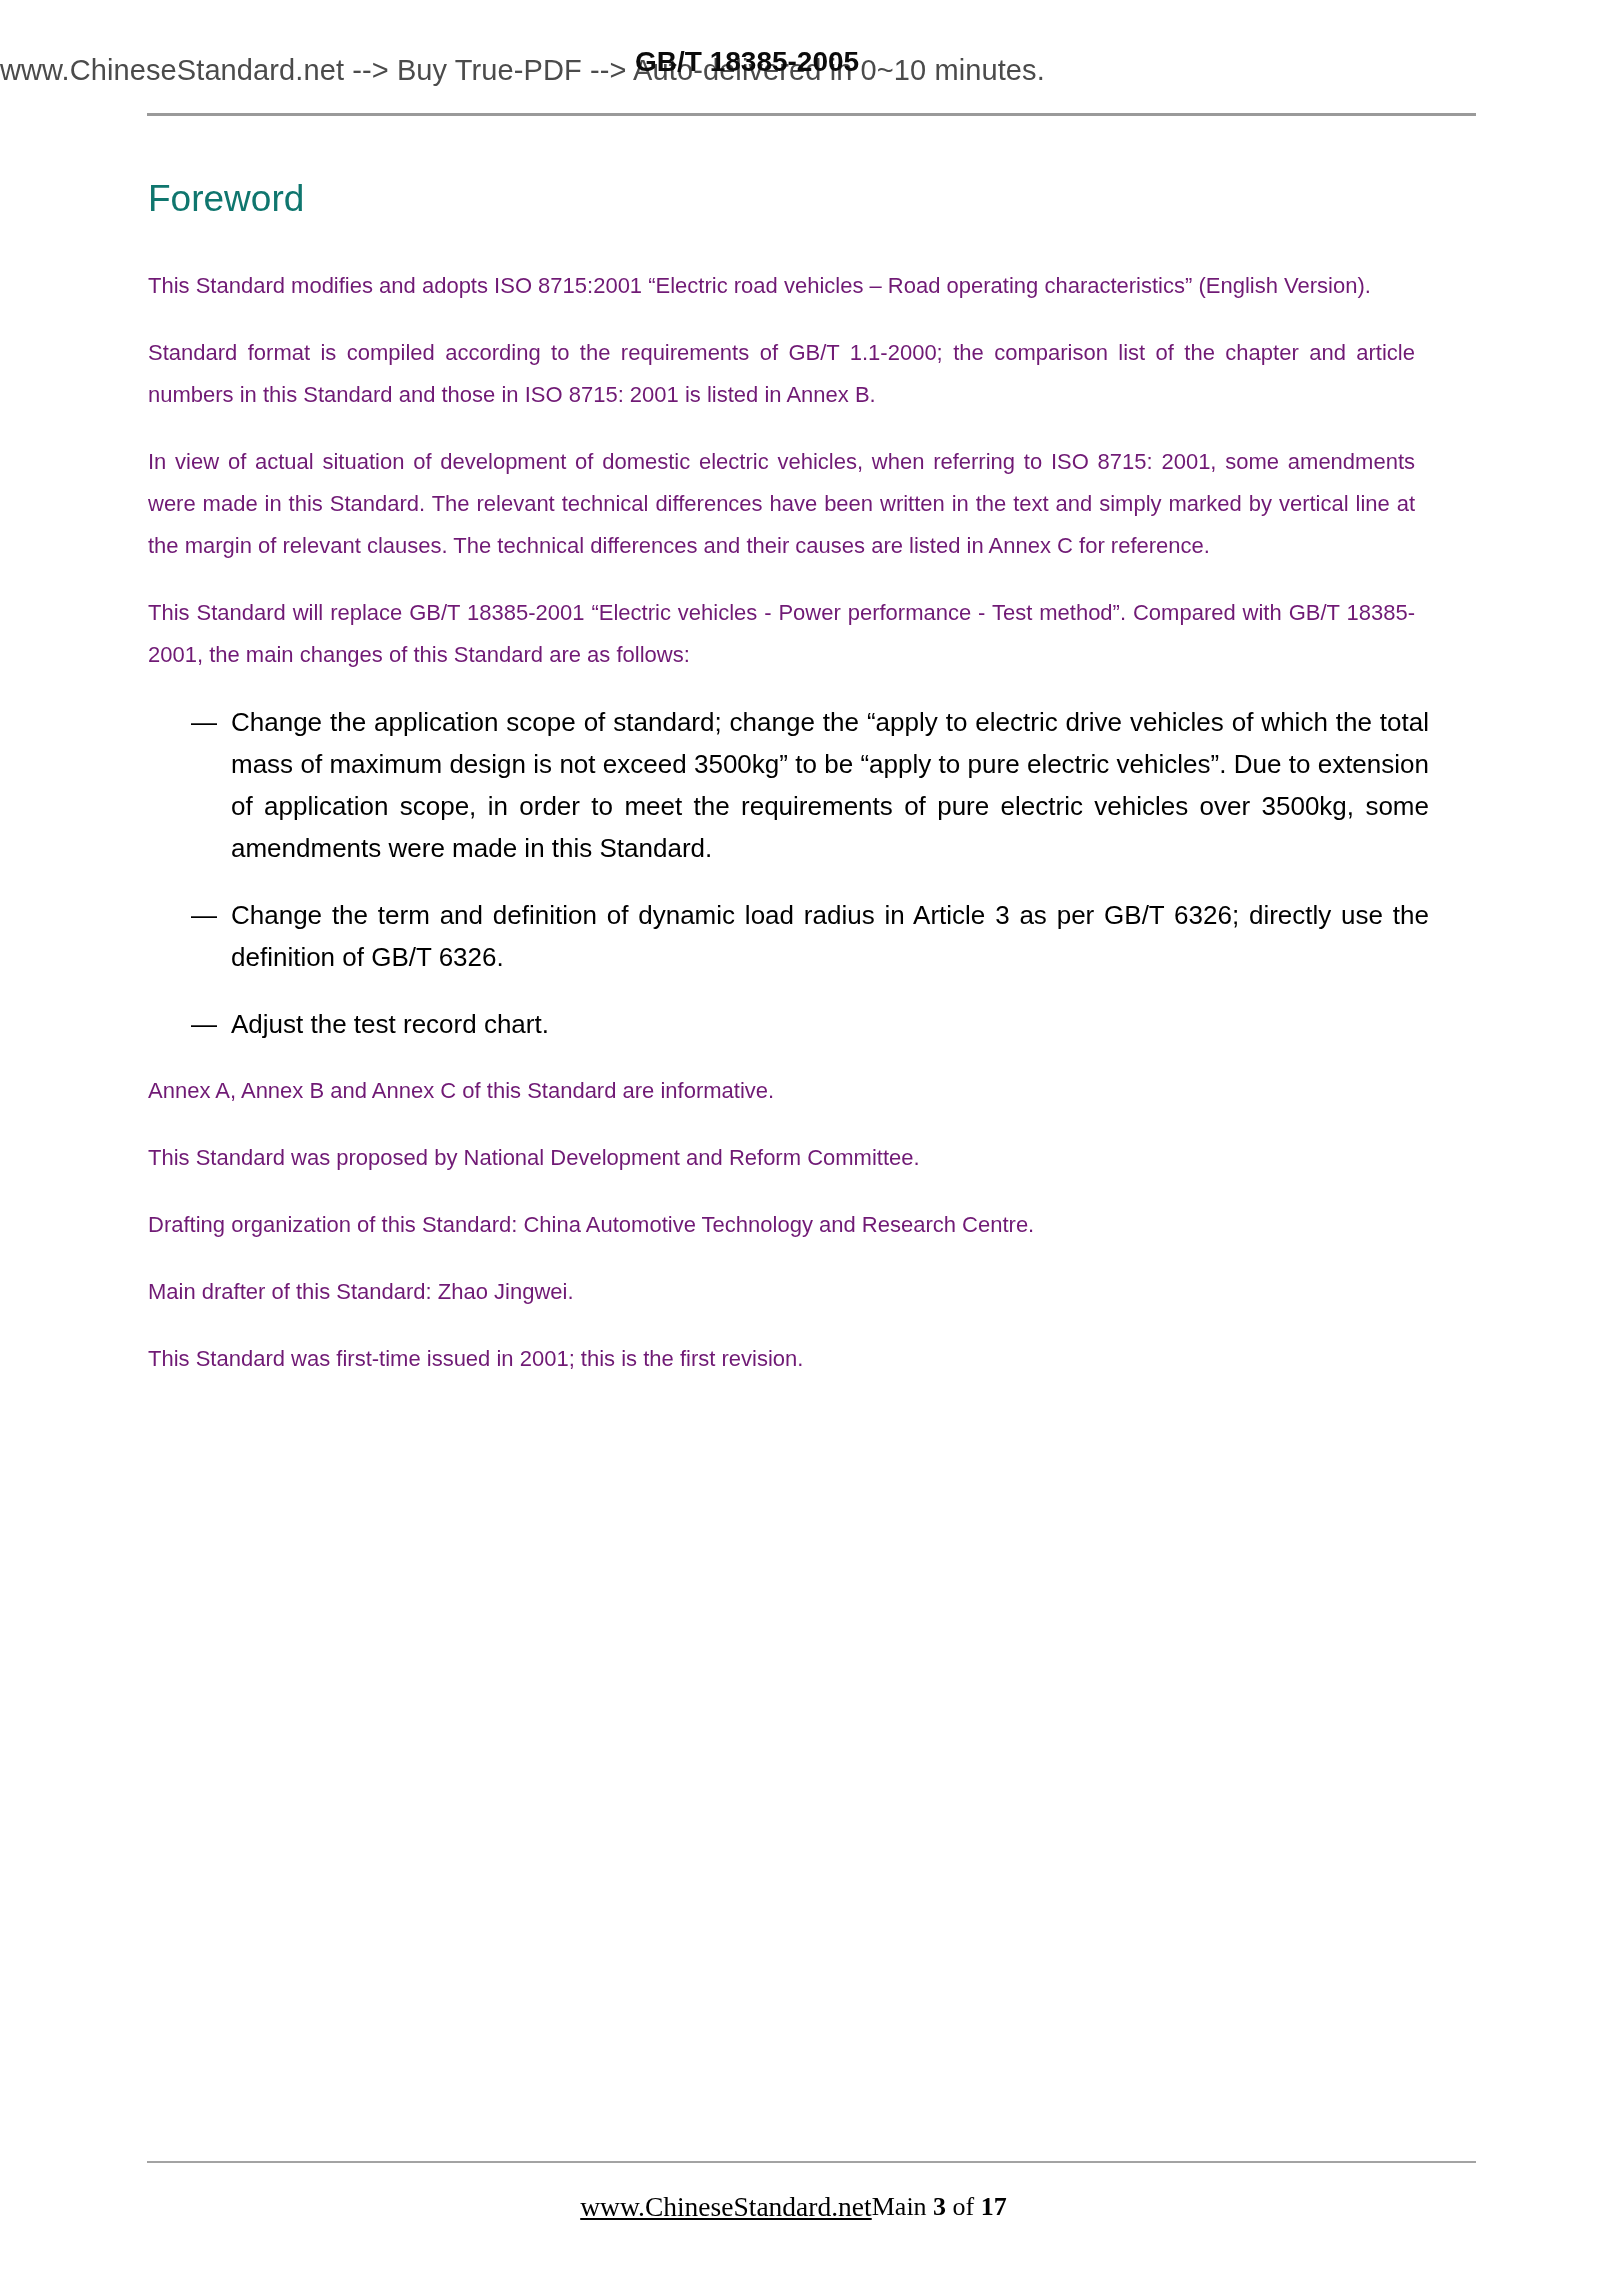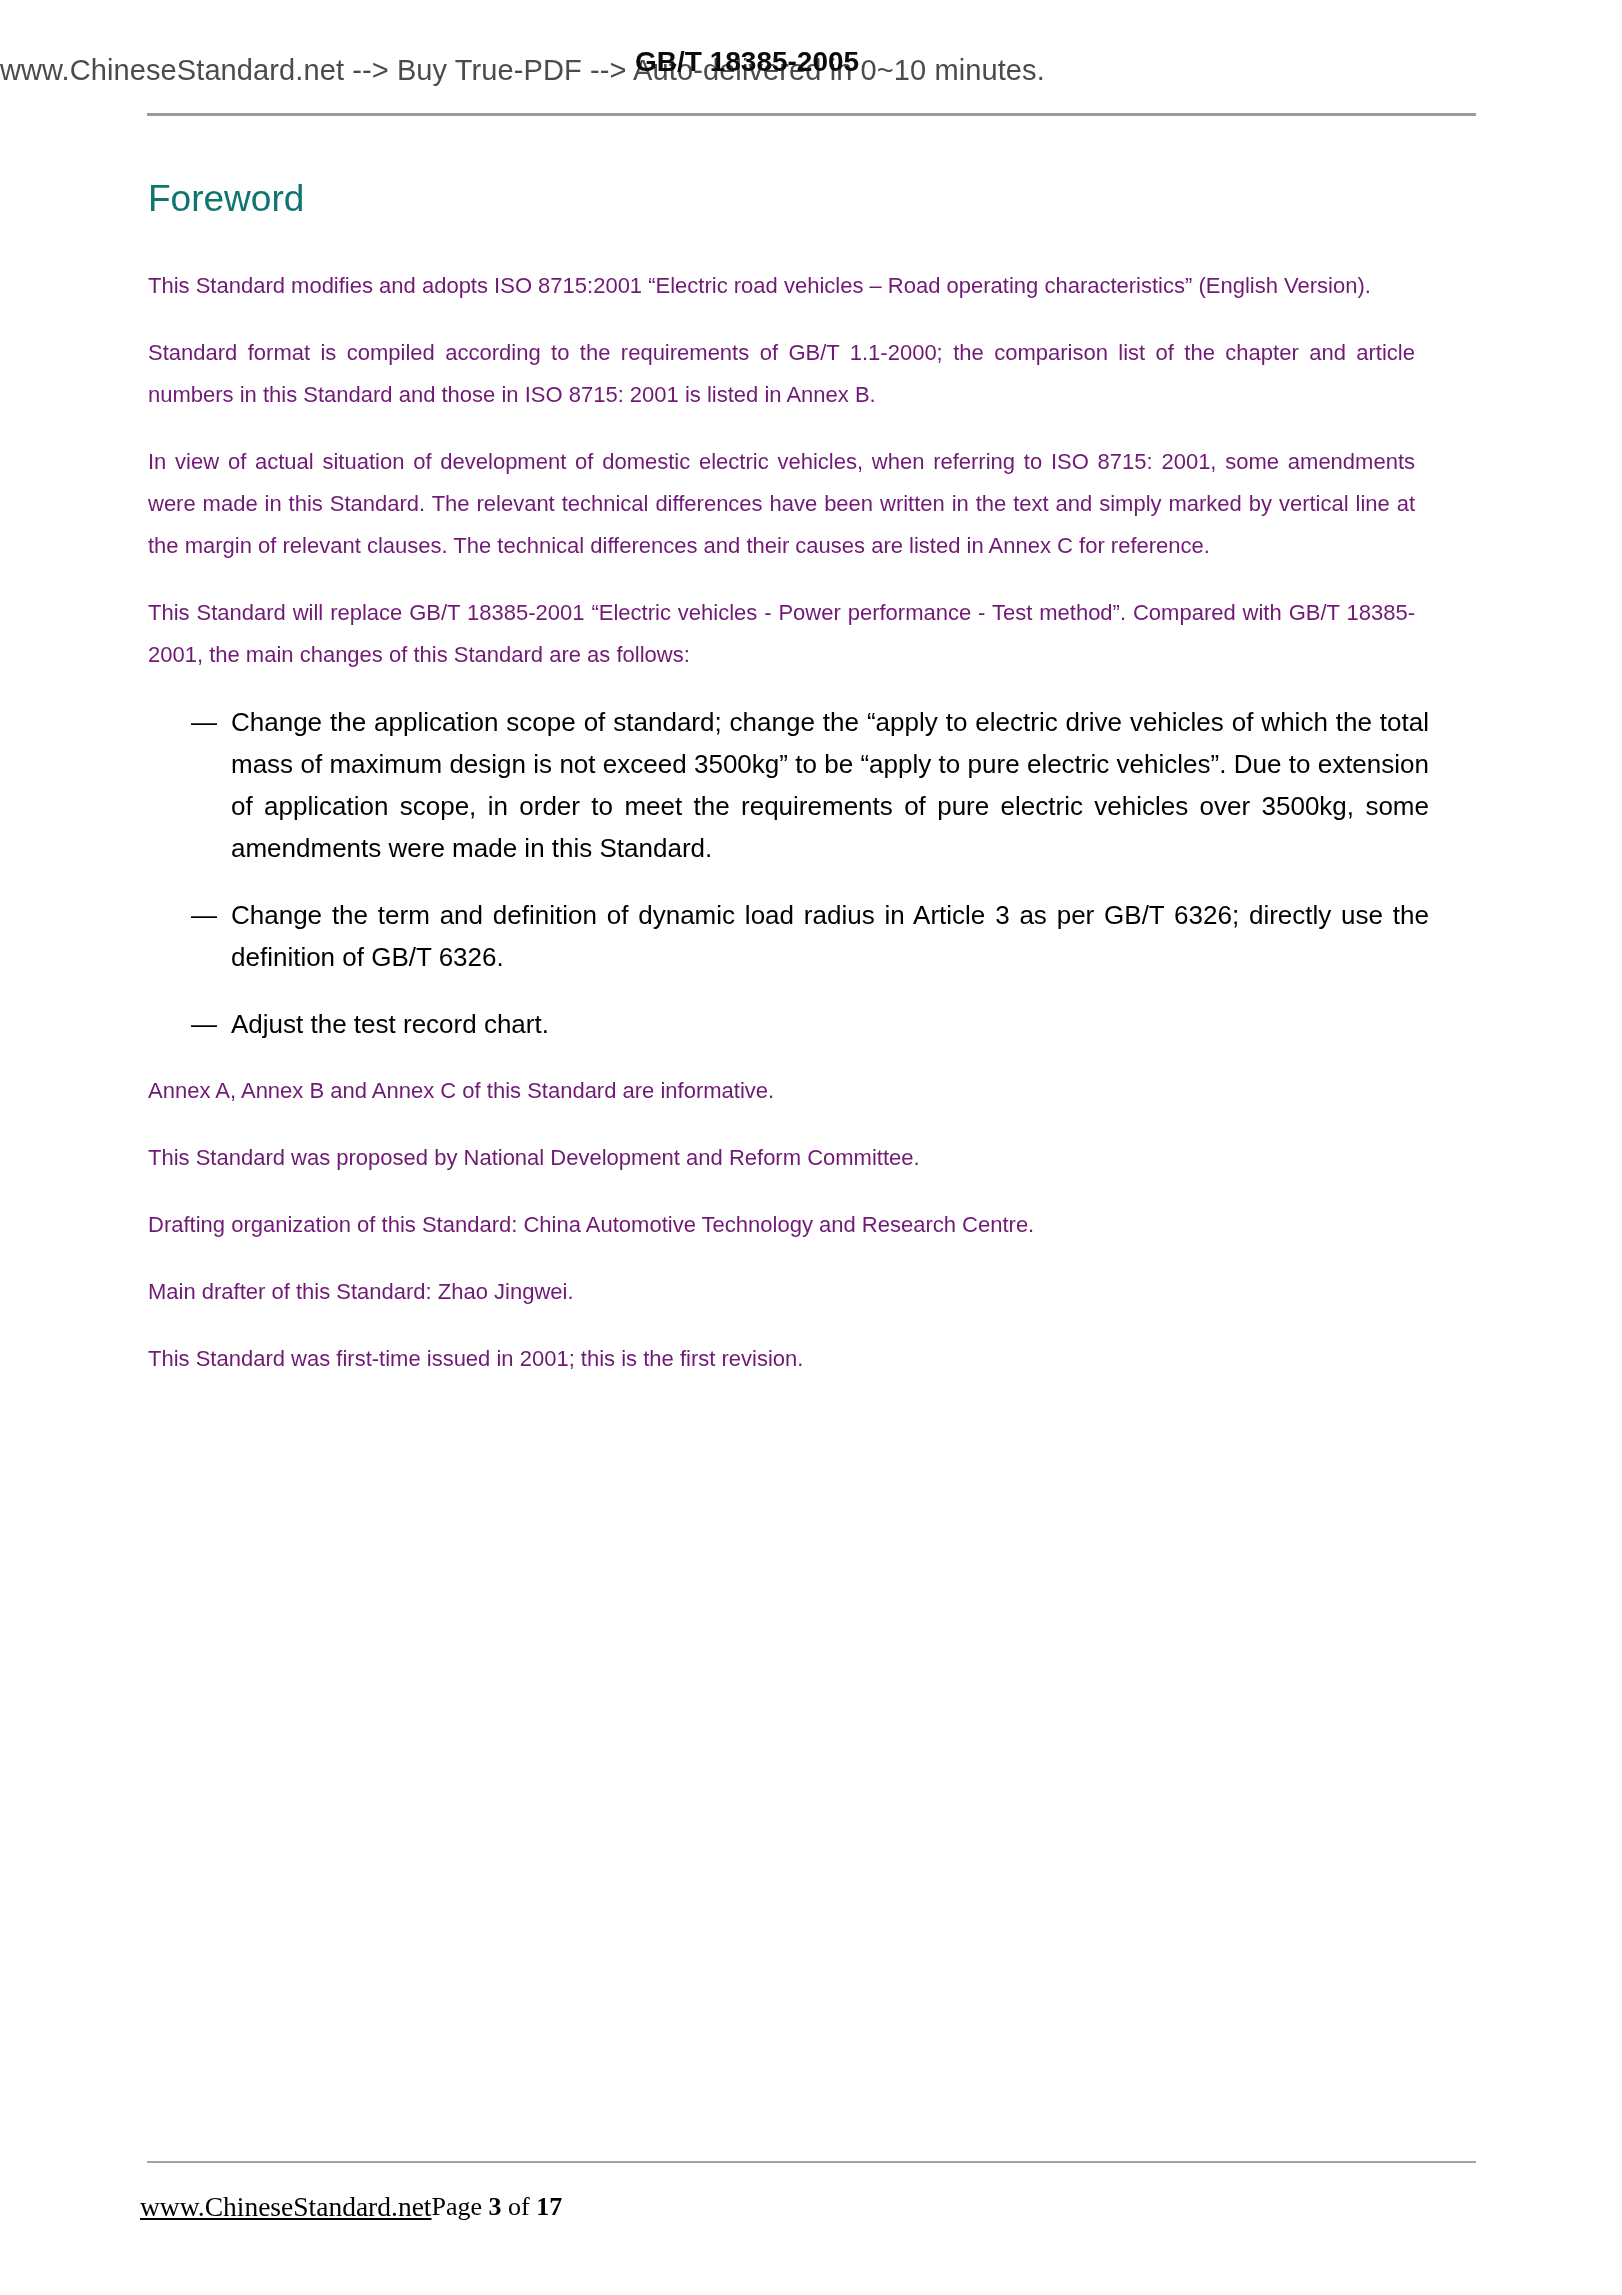--- a/index.html
+++ b/index.html
@@ -119,27 +119,27 @@
   .footer-rule {
     position: absolute;
     left: 147px;
     top: 2161px;
     width: 1329px;
     height: 1.7px;
     background: #a3a3a3;
   }
   .footer {
     position: absolute;
-    left: 140px;
+    left: 148px;
     top: 2189px;
     width: 1329px;
     height: 50px;
     display: flex;
     align-items: flex-start;
-    justify-content: flex-start;
+    justify-content: center;
     font-family: "Liberation Serif", serif;
   }
   .footer-link {
     font-family: "Liberation Serif", serif;
     font-size: 27.5px;
     line-height: 35px;
     color: #000000;
     text-decoration: underline;
     white-space: nowrap;
   }
@@ -201,21 +201,21 @@
     <p class="body-par">Main drafter of this Standard: Zhao Jingwei.</p>
 
     <p class="body-par">This Standard was first-time issued in 2001; this is the first revision.</p>
 
   </div>
 
   <div class="footer-rule"></div>
   <div class="footer">
     <a class="footer-link" href="#">www.ChineseStandard.net</a>
     <div class="footer-pageinfo">
-      <span>Page</span>
+      <span>Main</span>
       <b>3</b>
       <span>of</span>
       <b>17</b>
     </div>
   </div>
 
 </div>
 
 
 </body></html>

